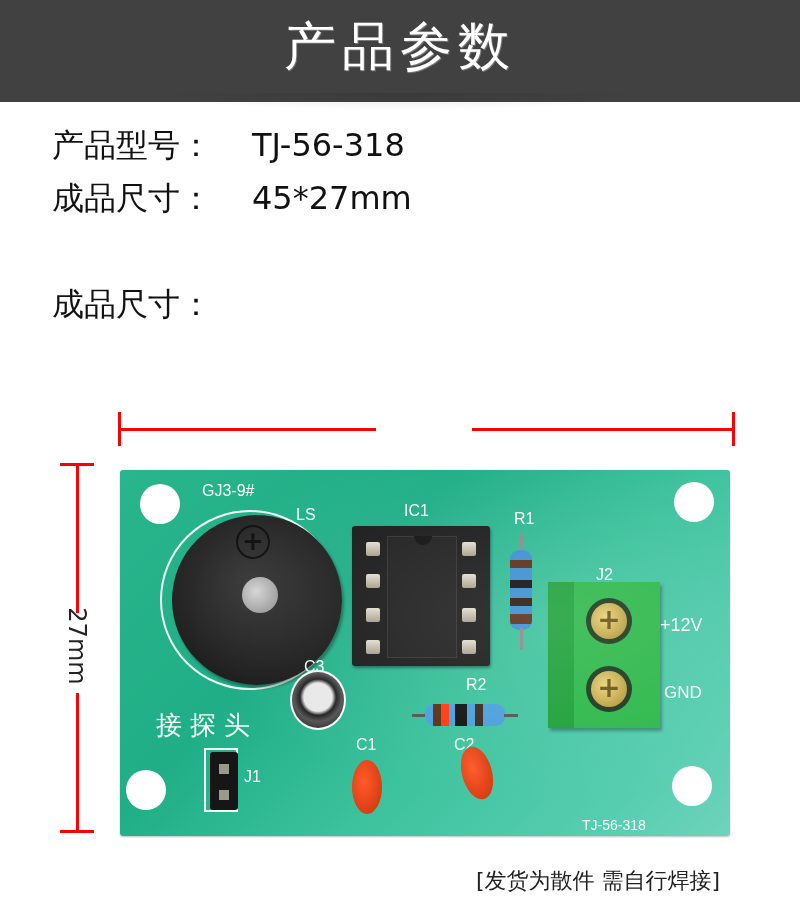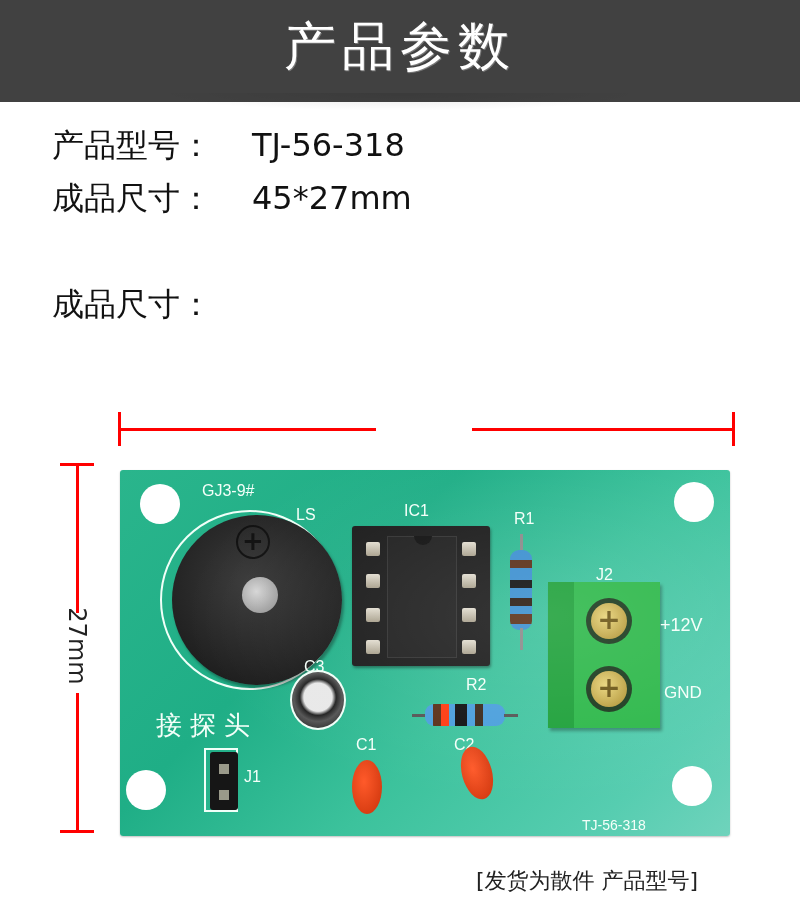--- a/index.html
+++ b/index.html
@@ -181,13 +181,13 @@
     <div class="header-j1-body">
       <div class="header-pin" style="top:12px;"></div>
       <div class="header-pin" style="top:38px;"></div>
     </div>
   </div>
   <div class="silk" style="left:124px; top:298px;">J1</div>
 
   <div class="silk" style="left:462px; top:346px; font-size:14px;">TJ-56-318</div>
 </div>
 
-<div class="footer-note">[发货为散件 产品型号]</div>
+<div class="footer-note">[发货为散件 需自行焊接]</div>
 
 </body></html>

